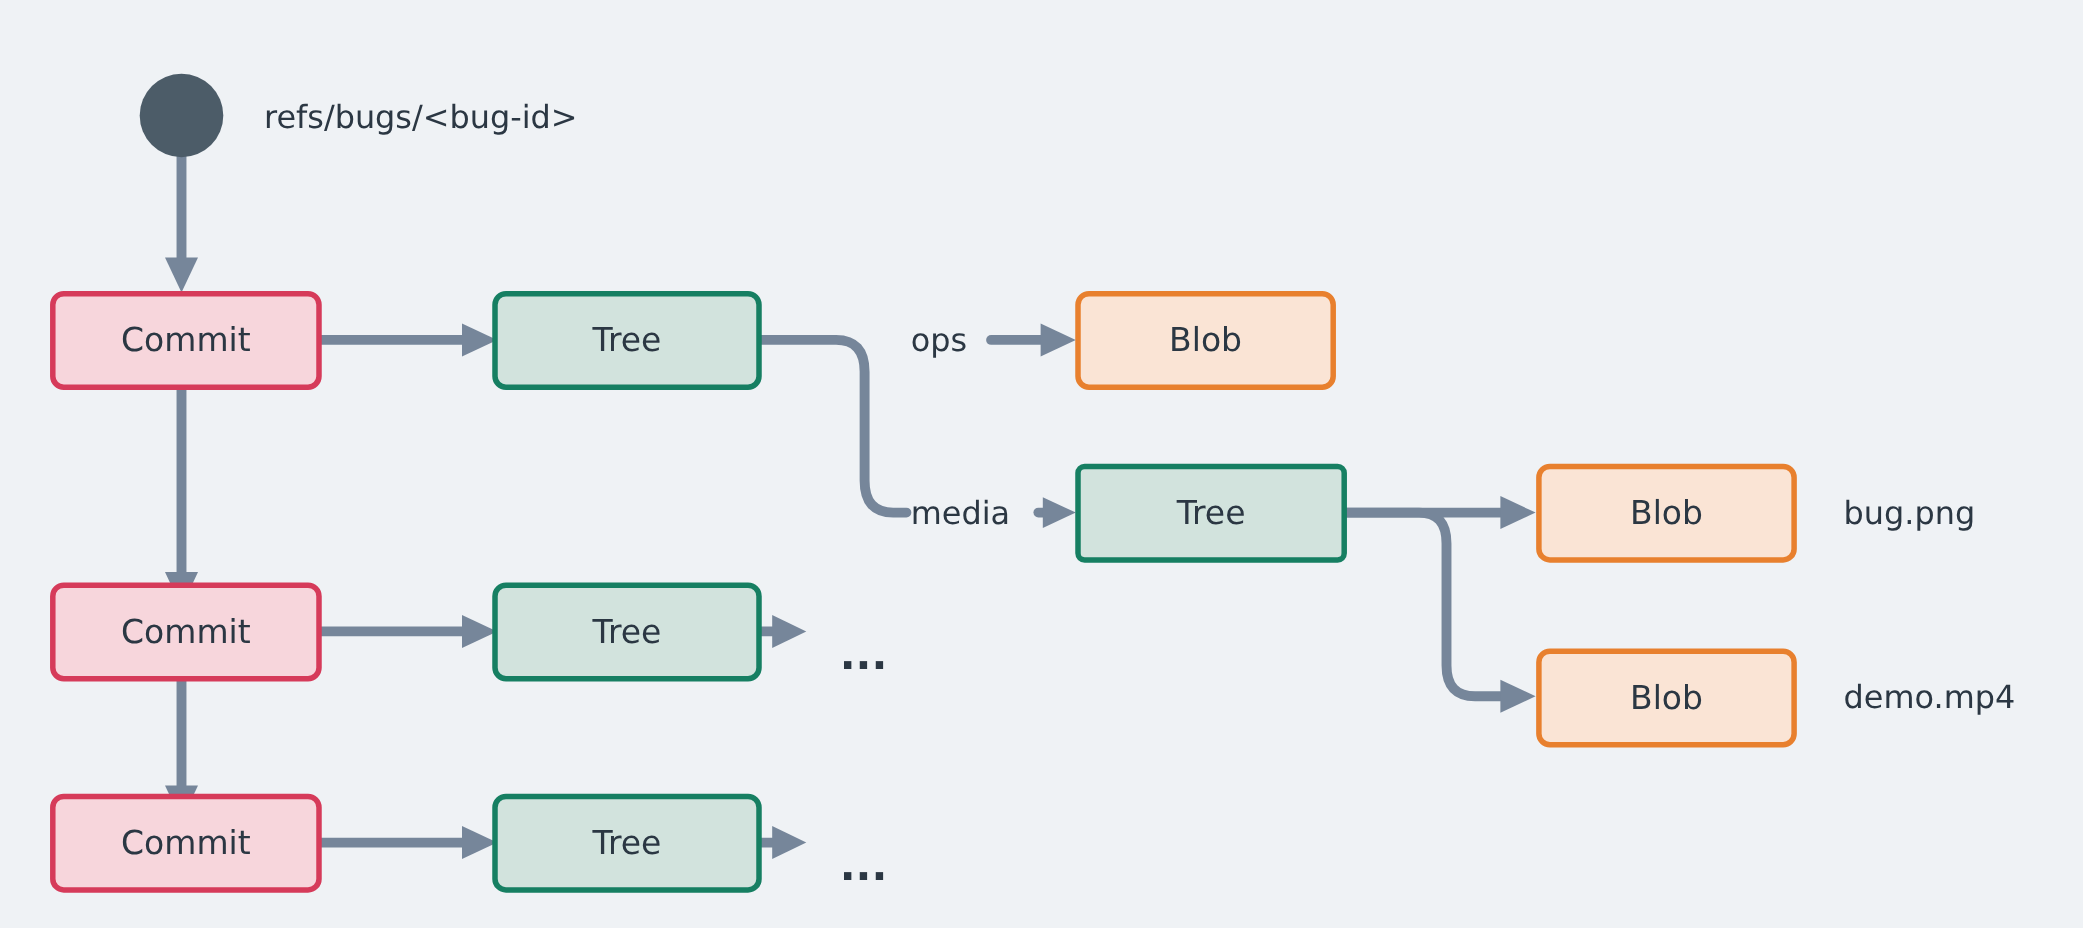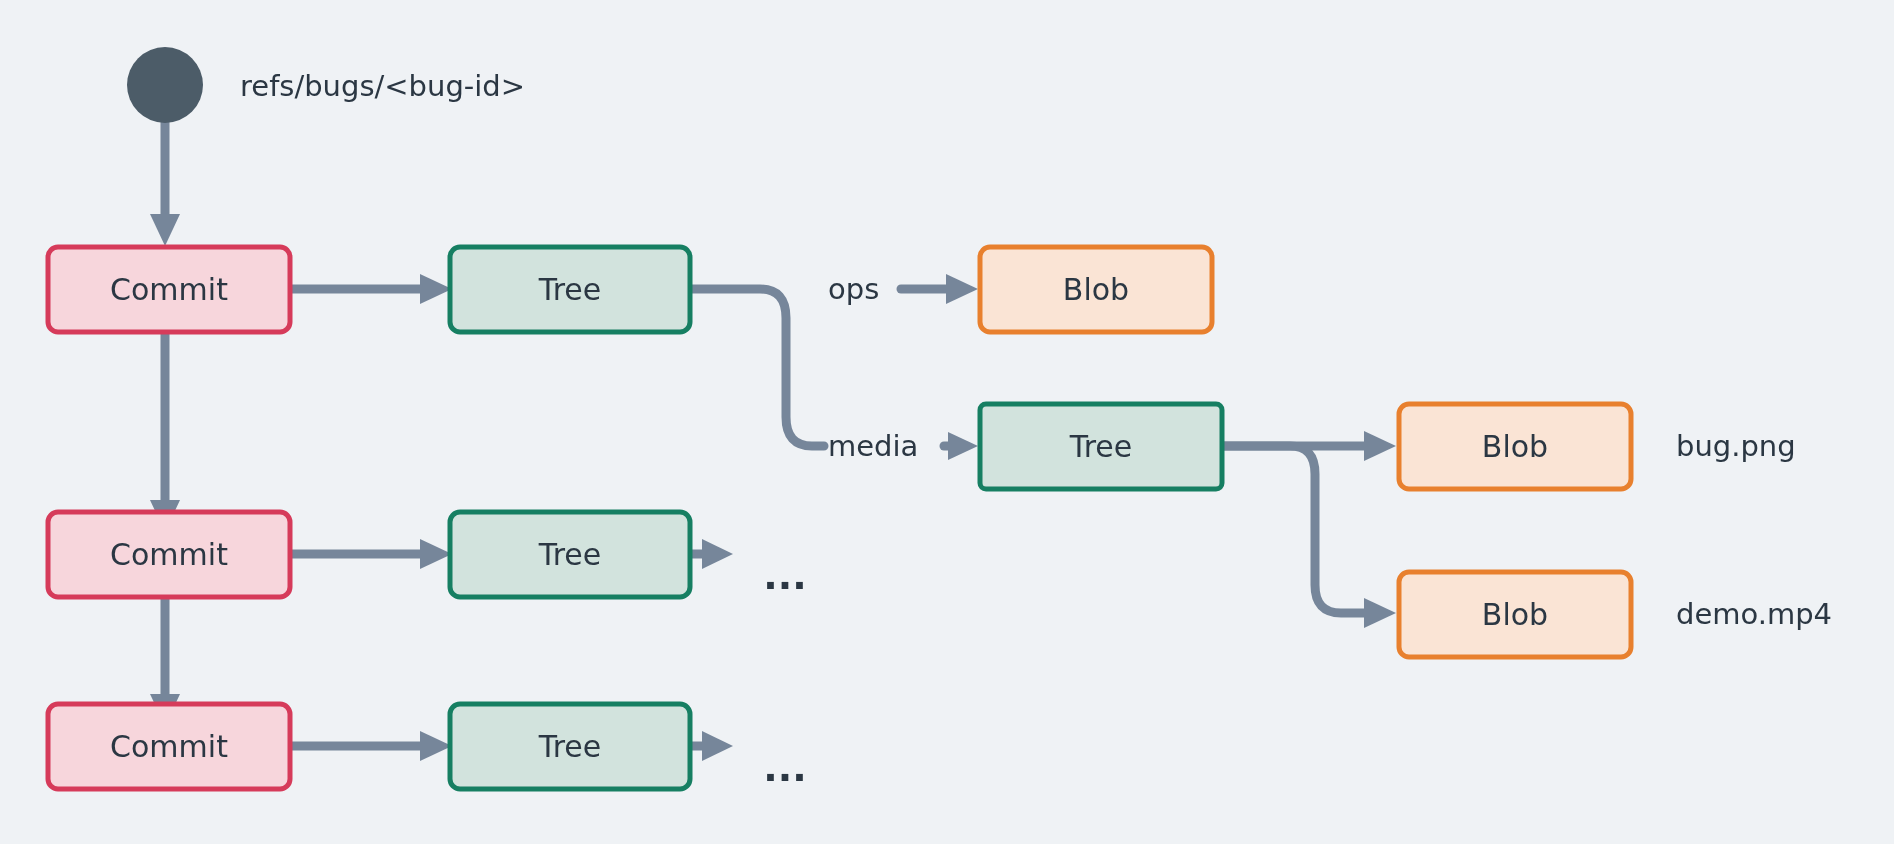--- a/index.html
+++ b/index.html
@@ -12,20 +12,21 @@
     height: 844px;
     font-family: "DejaVu Sans", "Liberation Sans", sans-serif;
     overflow: hidden;
     position: relative;
   }
   #canvas {
     position: absolute;
     inset: 0;
     width: 1894px;
     height: 816px;
+    margin-top: 20px;
   }
   svg.diagram {
     position: absolute;
     left: 0;
     top: 0;
     width: 1894px;
     height: 844px;
     display: block;
   }
   .node-text {

